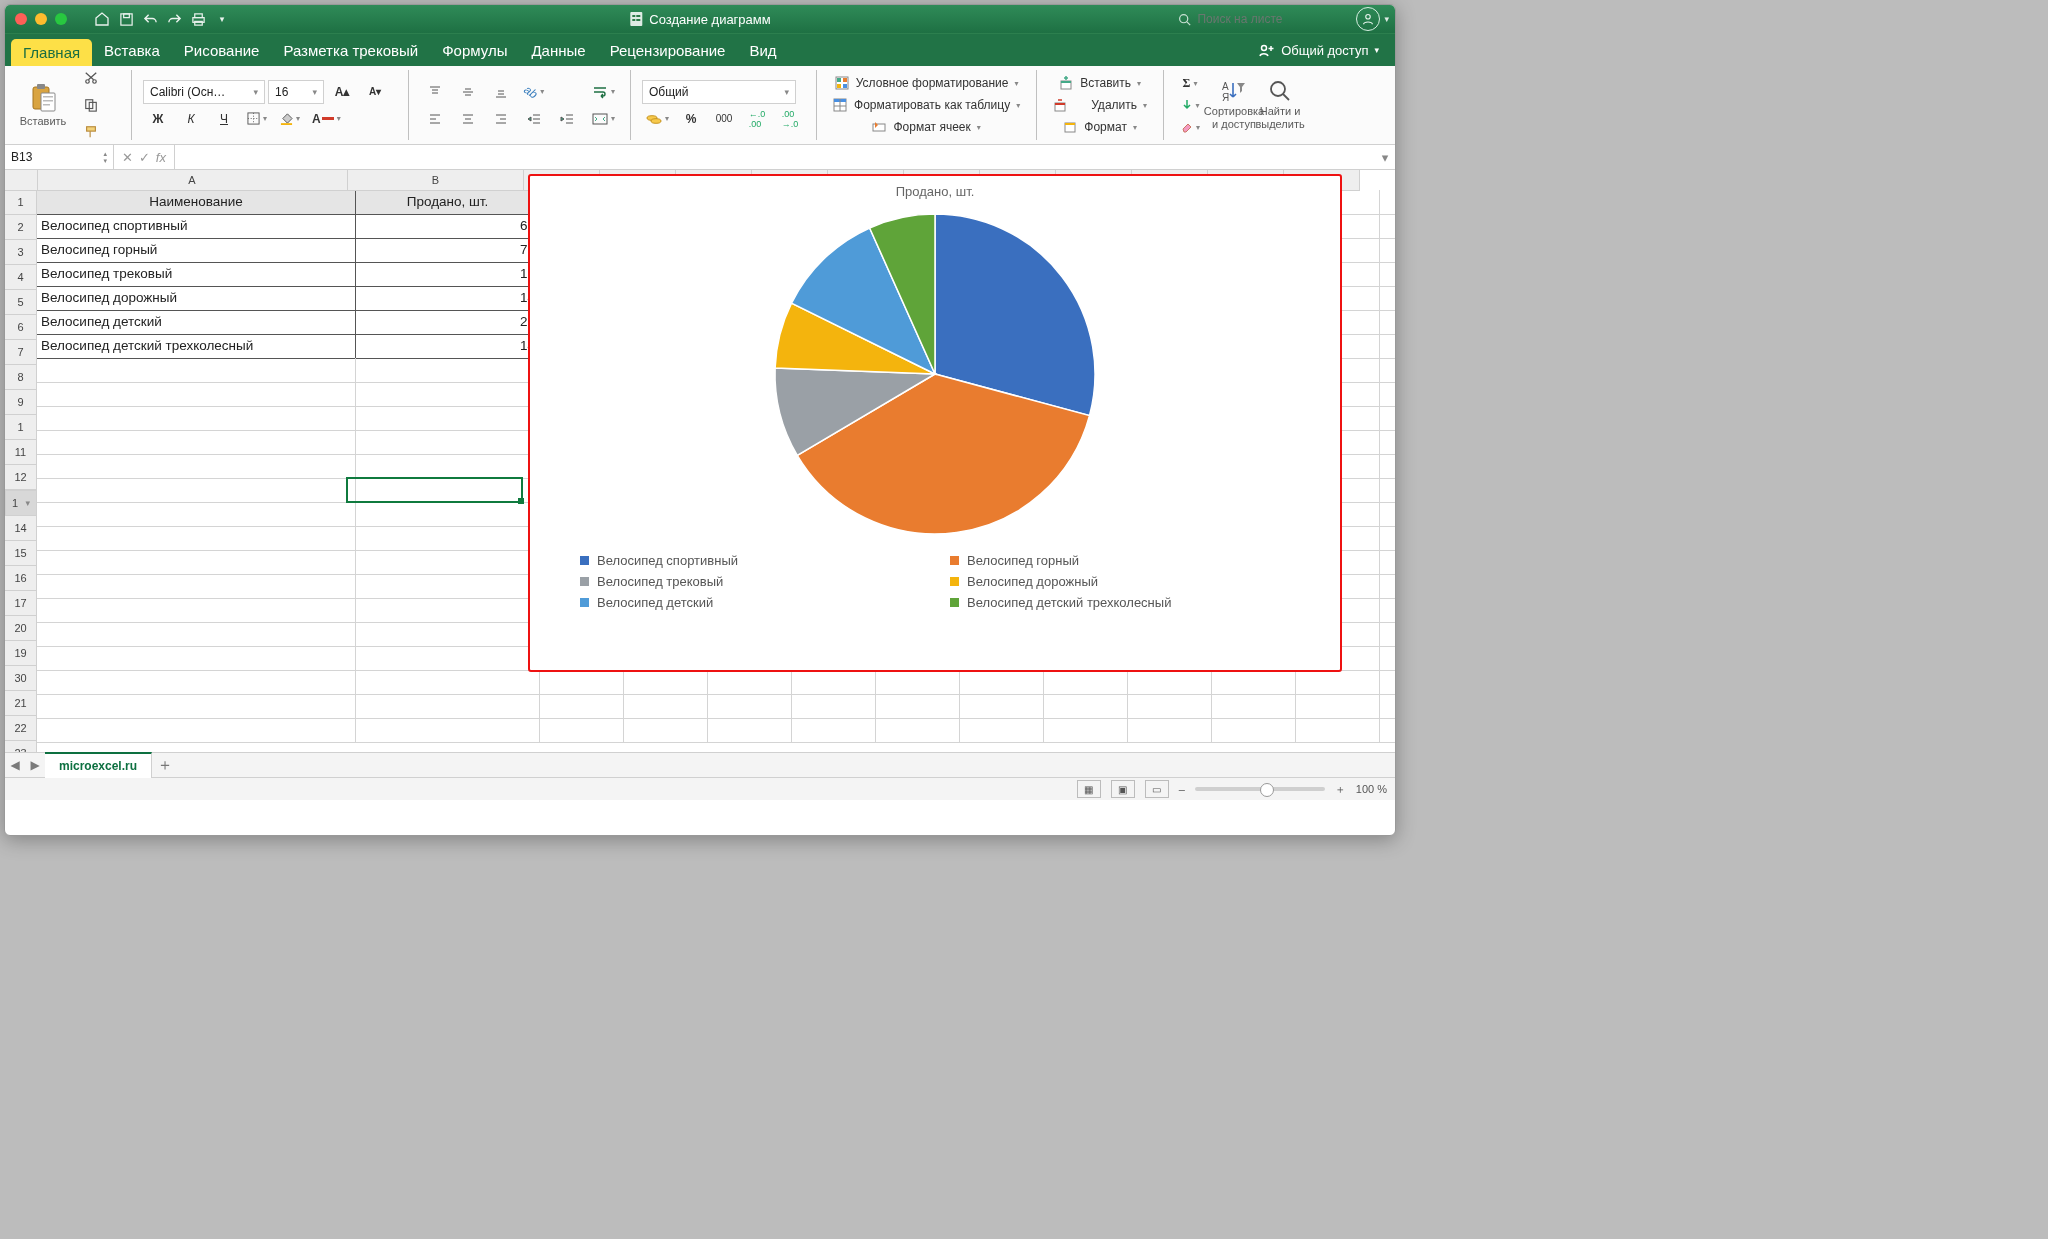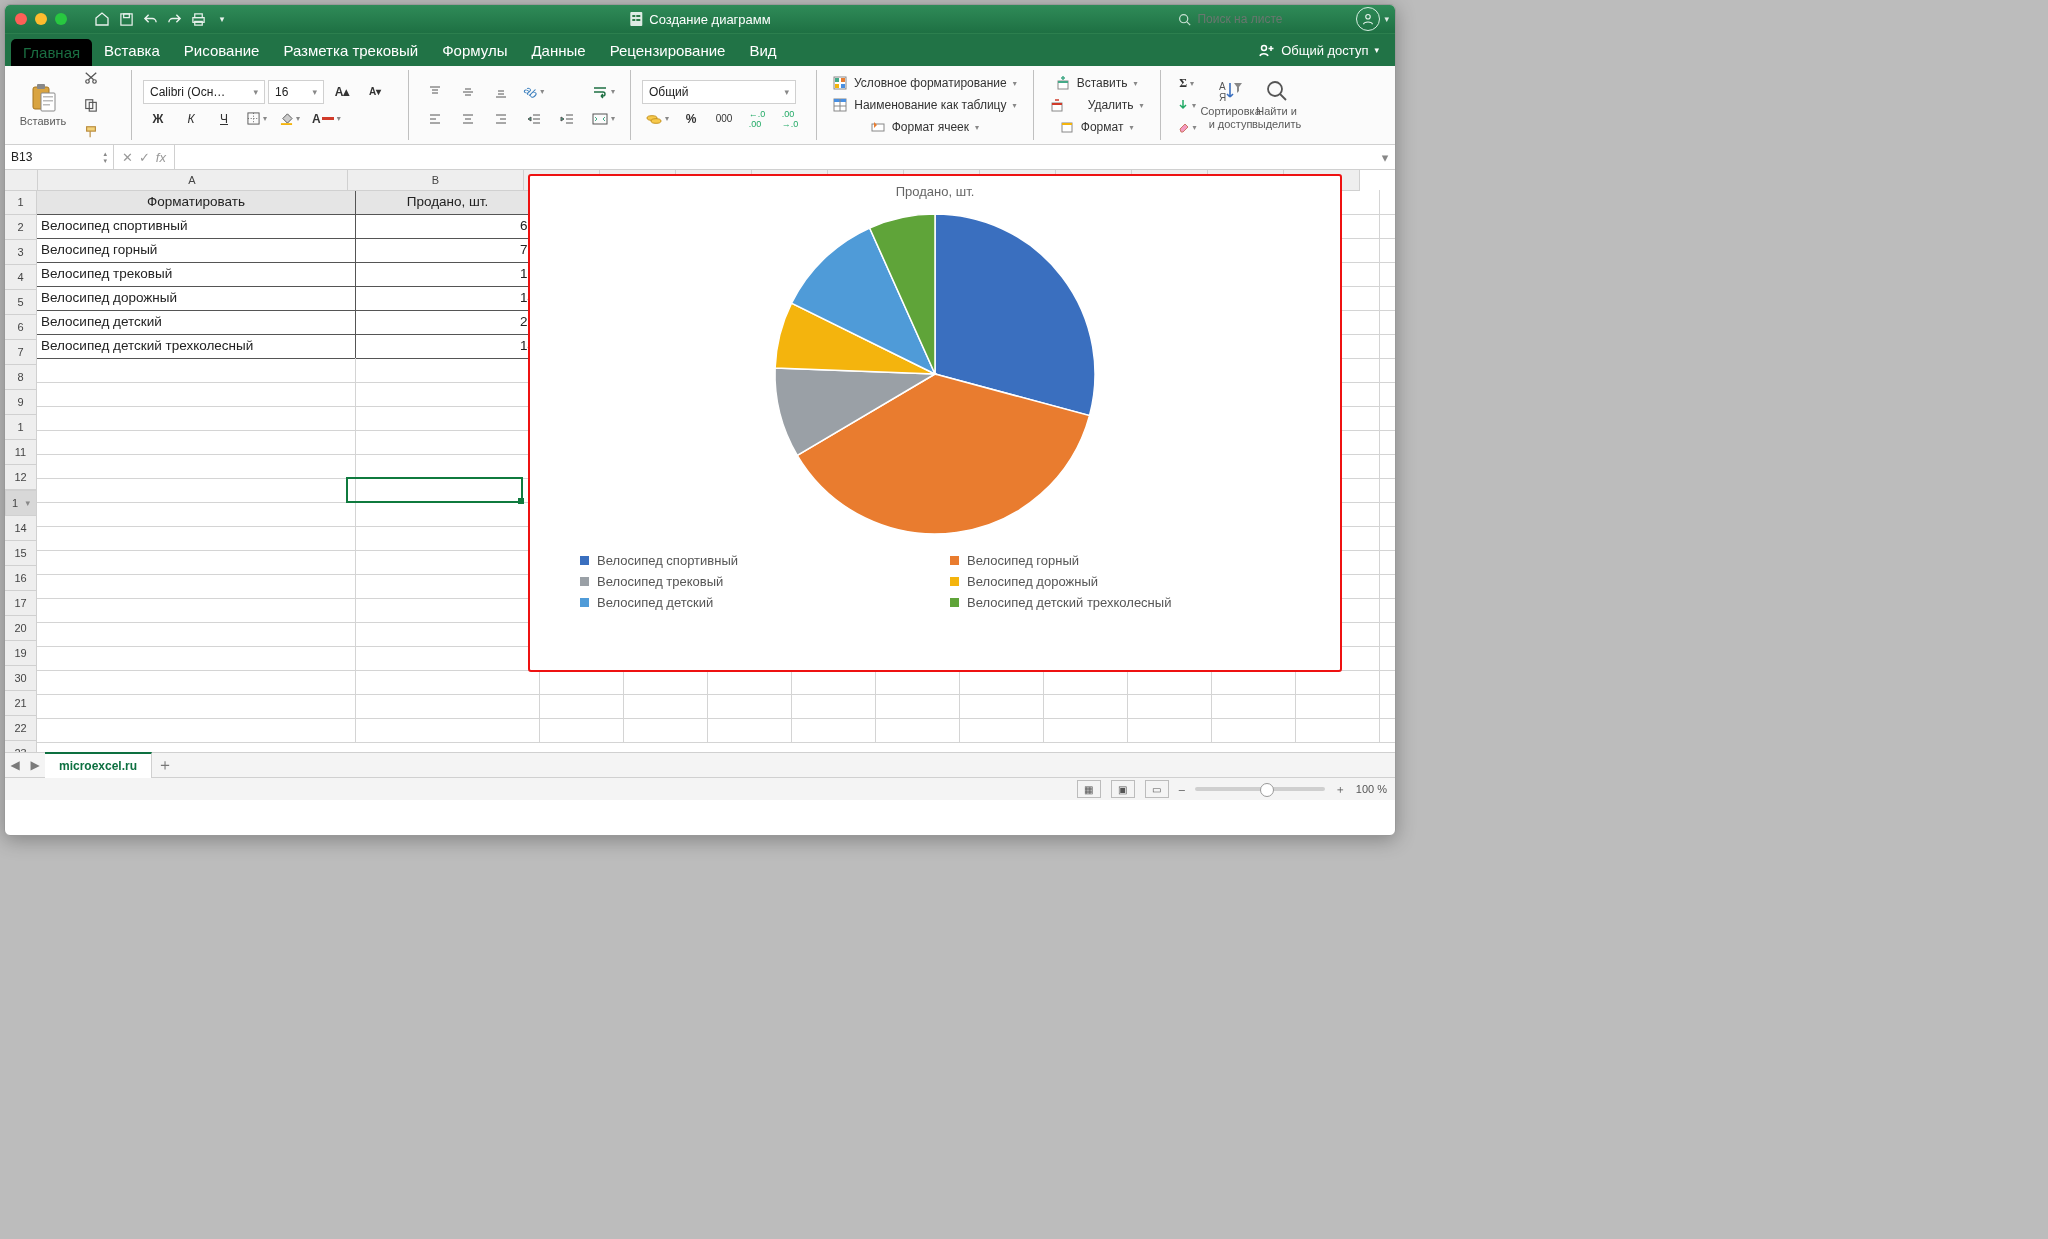--- a/index.html
+++ b/index.html
@@ -22,21 +22,21 @@
   .tbtn.r{background:#ff5f57}.tbtn.y{background:#febc2e}.tbtn.g{background:#28c840}
   .titlebar .ticon{width:22px;height:22px;display:flex;align-items:center;justify-content:center;cursor:pointer;opacity:.9}
   .titlebar .qat{display:flex;gap:2px;margin-left:20px;align-items:center}
   .titlebar .doctitle{position:absolute;left:50%;transform:translateX(-50%);display:flex;align-items:center;gap:6px;font-weight:400}
   .titlebar .search{margin-left:auto;display:flex;align-items:center;gap:4px;opacity:.85;min-width:170px}
   .titlebar .search input{background:transparent;border:none;color:#e6f3ec;font-size:12px;outline:none;width:130px}
   .titlebar .user{width:22px;height:22px;border:1.5px solid #d7efe2;border-radius:50%;margin-left:8px;display:flex;align-items:center;justify-content:center}
   
   .tabs{height:32px;background:var(--green);display:flex;align-items:stretch;color:#fff;padding:0 6px;border-top:1px solid #2c7f4e}
   .tabs .tab{padding:0 12px;display:flex;align-items:center;font-size:15px;cursor:pointer}
-  .tabs .tab.active{background:#000000;color:#1a6e41;border-radius:5px 5px 0 0;margin-top:5px}
+  .tabs .tab.active{background:#fde047;color:#1a6e41;border-radius:5px 5px 0 0;margin-top:5px}
   .tabs .share{margin-left:auto;display:flex;align-items:center;gap:6px;padding:0 10px;cursor:pointer}
   
   .ribbon{height:var(--ribbon-h);background:#fbfbfb;border-bottom:1px solid var(--grey-mid);display:flex;align-items:stretch;padding:4px 0}
   .rgroup{display:flex;align-items:center;padding:2px 8px;border-right:1px solid var(--toolbar-sep);position:relative}
   .rgroup:last-child{border-right:none}
   .rgroup .col{display:flex;flex-direction:column;gap:3px;margin:0 3px}
   .rgroup .row{display:flex;gap:3px;align-items:center}
   .btn{min-width:22px;height:22px;border:1px solid transparent;display:flex;align-items:center;justify-content:center;padding:0 3px;border-radius:2px;cursor:pointer;font-size:12px;color:#333}
   .btn.drop:after{content:"▾";font-size:8px;margin-left:3px;color:#888}
   .sel{height:22px;border:1px solid var(--grey-mid);background:#fff;display:flex;align-items:center;padding:0 6px;font-size:12px;cursor:pointer}
@@ -343,21 +343,21 @@
               <rect x="8" y="8" width="4" height="4" fill="#4a90e2"></rect>
             </svg>
           <span style="margin-left:4px">Условное форматирование</span>
         </div>
         <div class="row btn drop" style="height:18px;padding:0 4px">
           <svg width="14" height="14" viewBox="0 0 14 14">
               <rect x="1" y="1" width="12" height="12" fill="#fff" stroke="#888"></rect>
               <rect x="1" y="1" width="12" height="3" fill="#4a90e2"></rect>
               <path d="M1 8h12M7 1v12" stroke="#888"></path>
             </svg>
-          <span style="margin-left:4px">Наименование как таблицу</span>
+          <span style="margin-left:4px">Форматировать как таблицу</span>
         </div>
         <div class="row btn drop" style="height:18px;padding:0 4px">
           <svg width="14" height="14" viewBox="0 0 14 14">
               <rect x="1" y="4" width="12" height="7" fill="#fff" stroke="#888"></rect>
               <path d="M3 2l3 3-3 3" fill="#e97c2f"></path>
             </svg>
           <span style="margin-left:4px">Формат ячеек</span>
         </div>
       </div>
     </div>
@@ -483,21 +483,21 @@
         <div class="rowhead">17</div>
         <div class="rowhead">20</div>
         <div class="rowhead">19</div>
         <div class="rowhead">30</div>
         <div class="rowhead">21</div>
         <div class="rowhead">22</div>
         <div class="rowhead">23</div>
       </div>
     <div class="cells" id="cells">
         <div class="cellrow">
-          <div class="cell hd" style="width: 310px;">Форматировать</div>
+          <div class="cell hd" style="width: 310px;">Наименование</div>
           <div class="cell hd" style="width: 175px;">Продано, шт.</div>
           <div class="cell" style="width: 75px;"></div>
           <div class="cell" style="width: 75px;"></div>
           <div class="cell" style="width: 75px;"></div>
           <div class="cell" style="width: 75px;"></div>
           <div class="cell" style="width: 75px;"></div>
           <div class="cell" style="width: 75px;"></div>
           <div class="cell" style="width: 75px;"></div>
           <div class="cell" style="width: 75px;"></div>
           <div class="cell" style="width: 75px;"></div>

